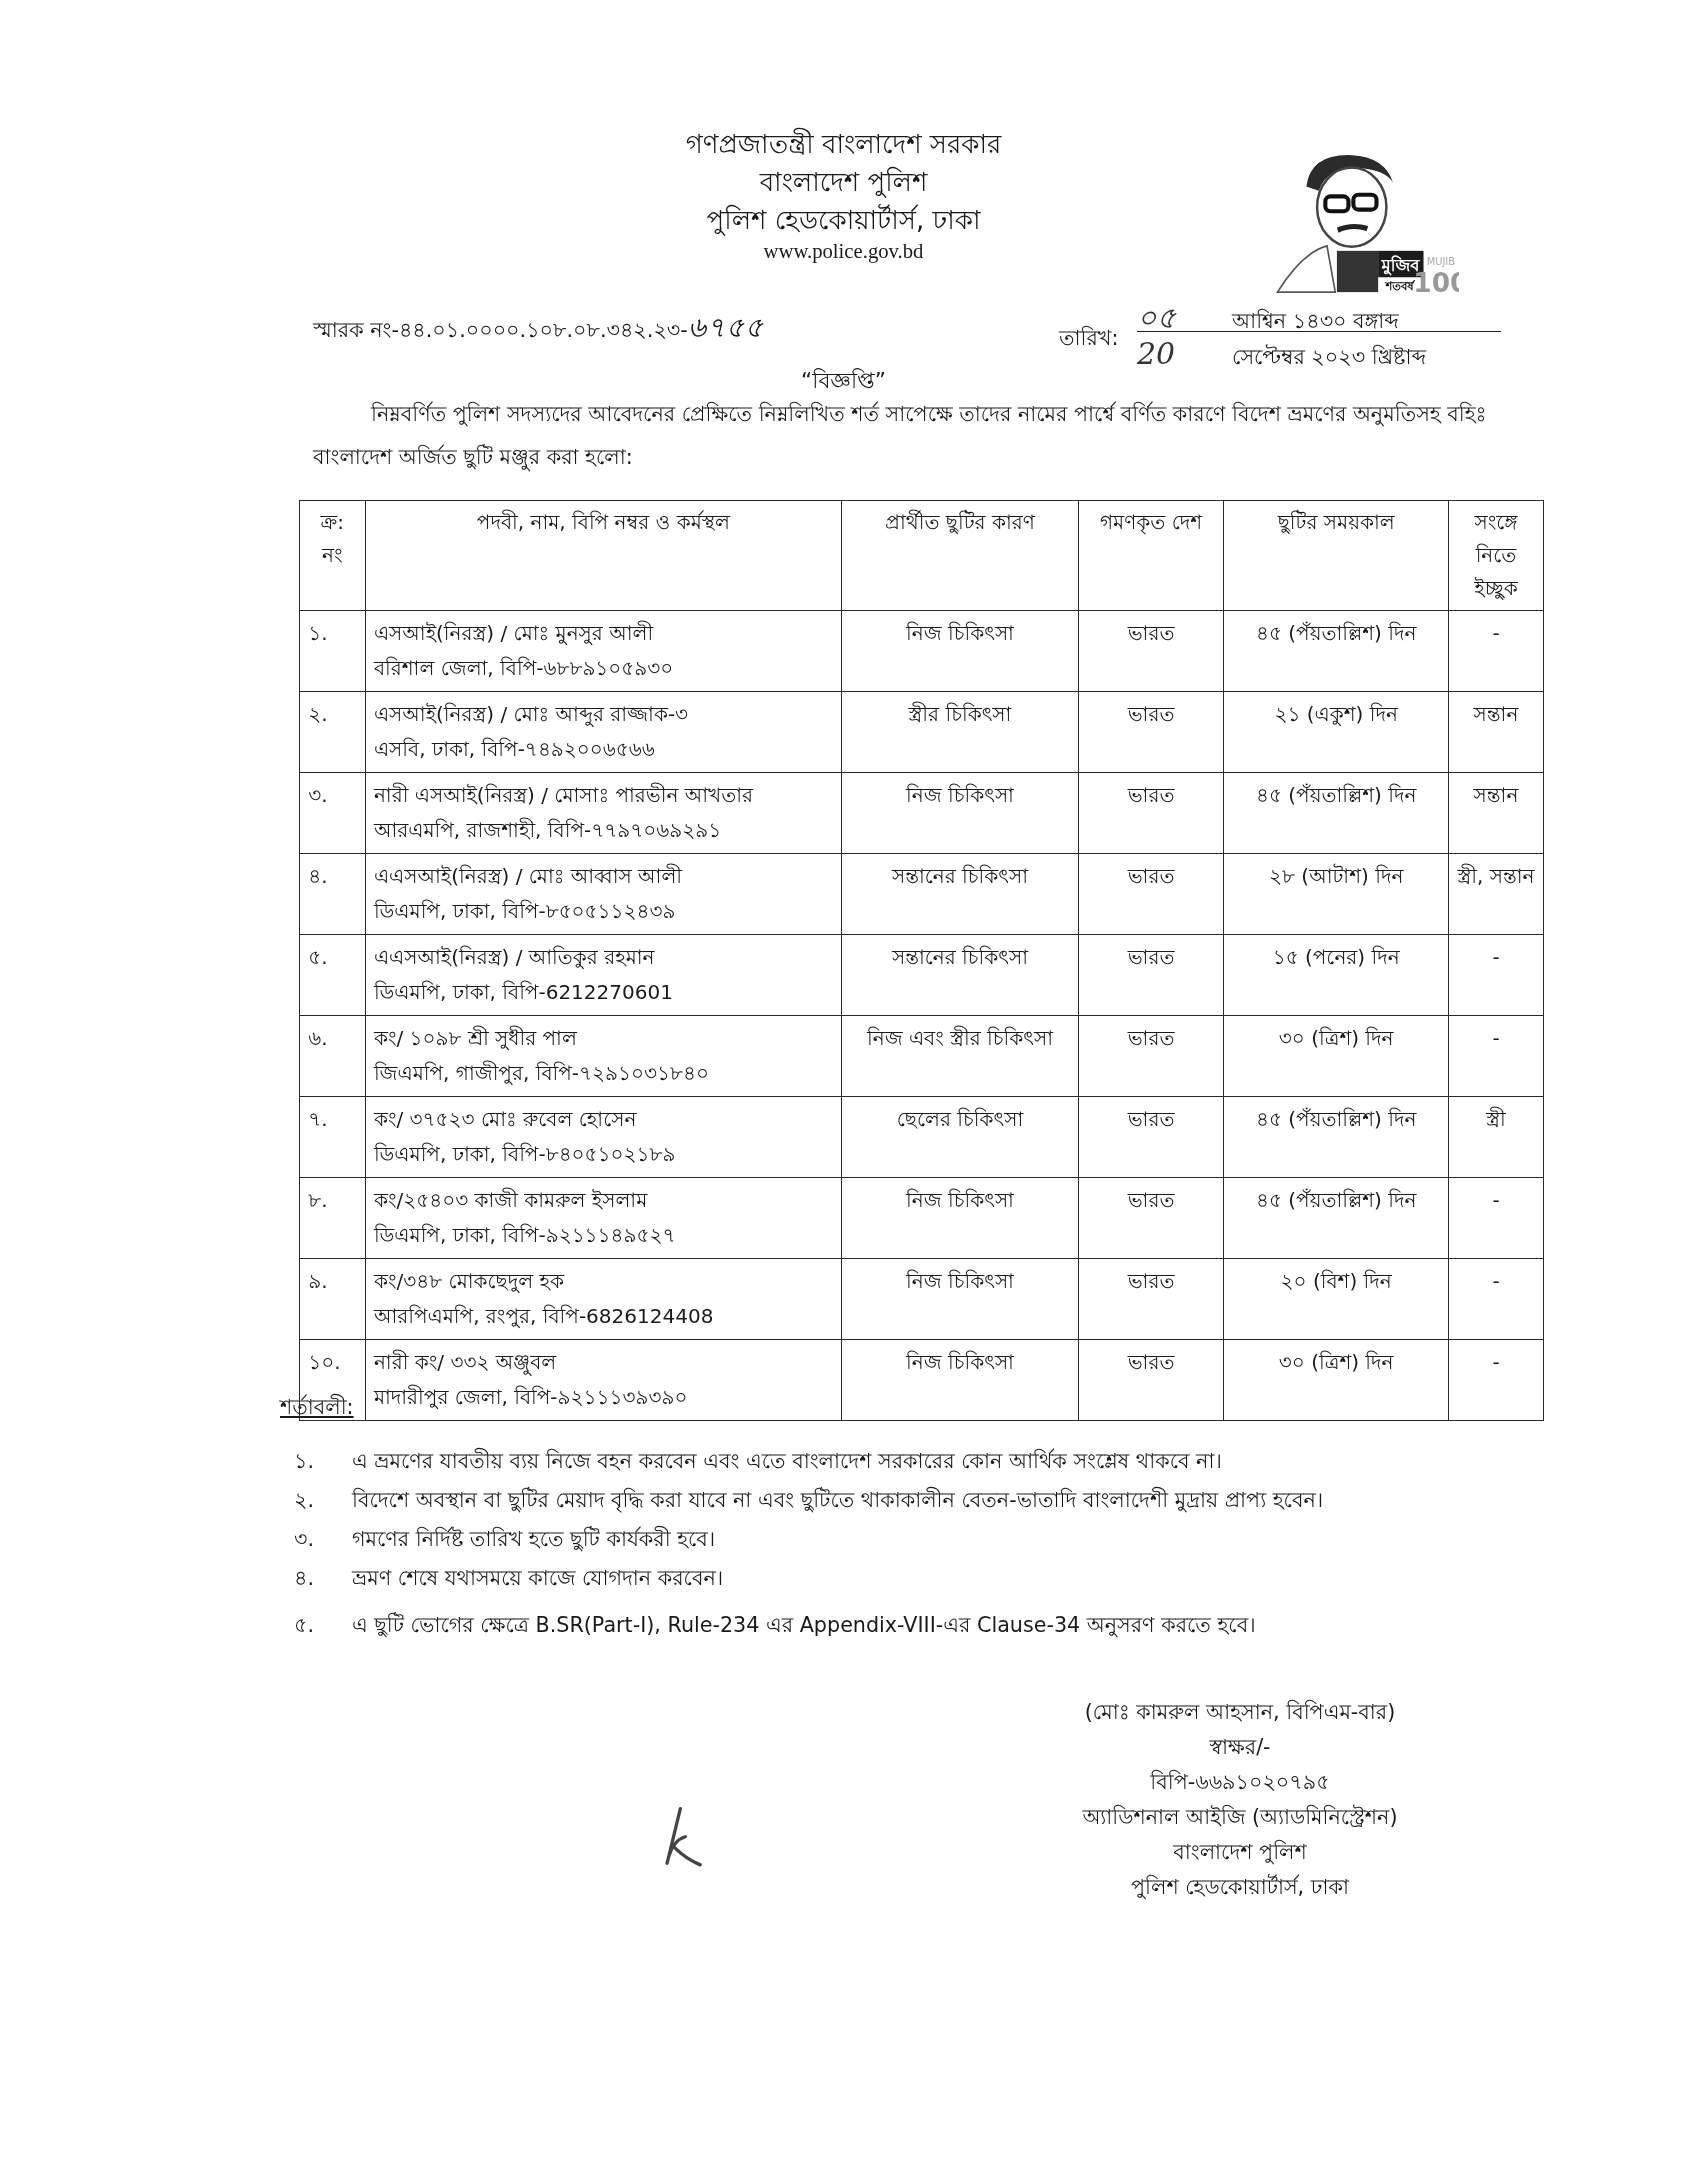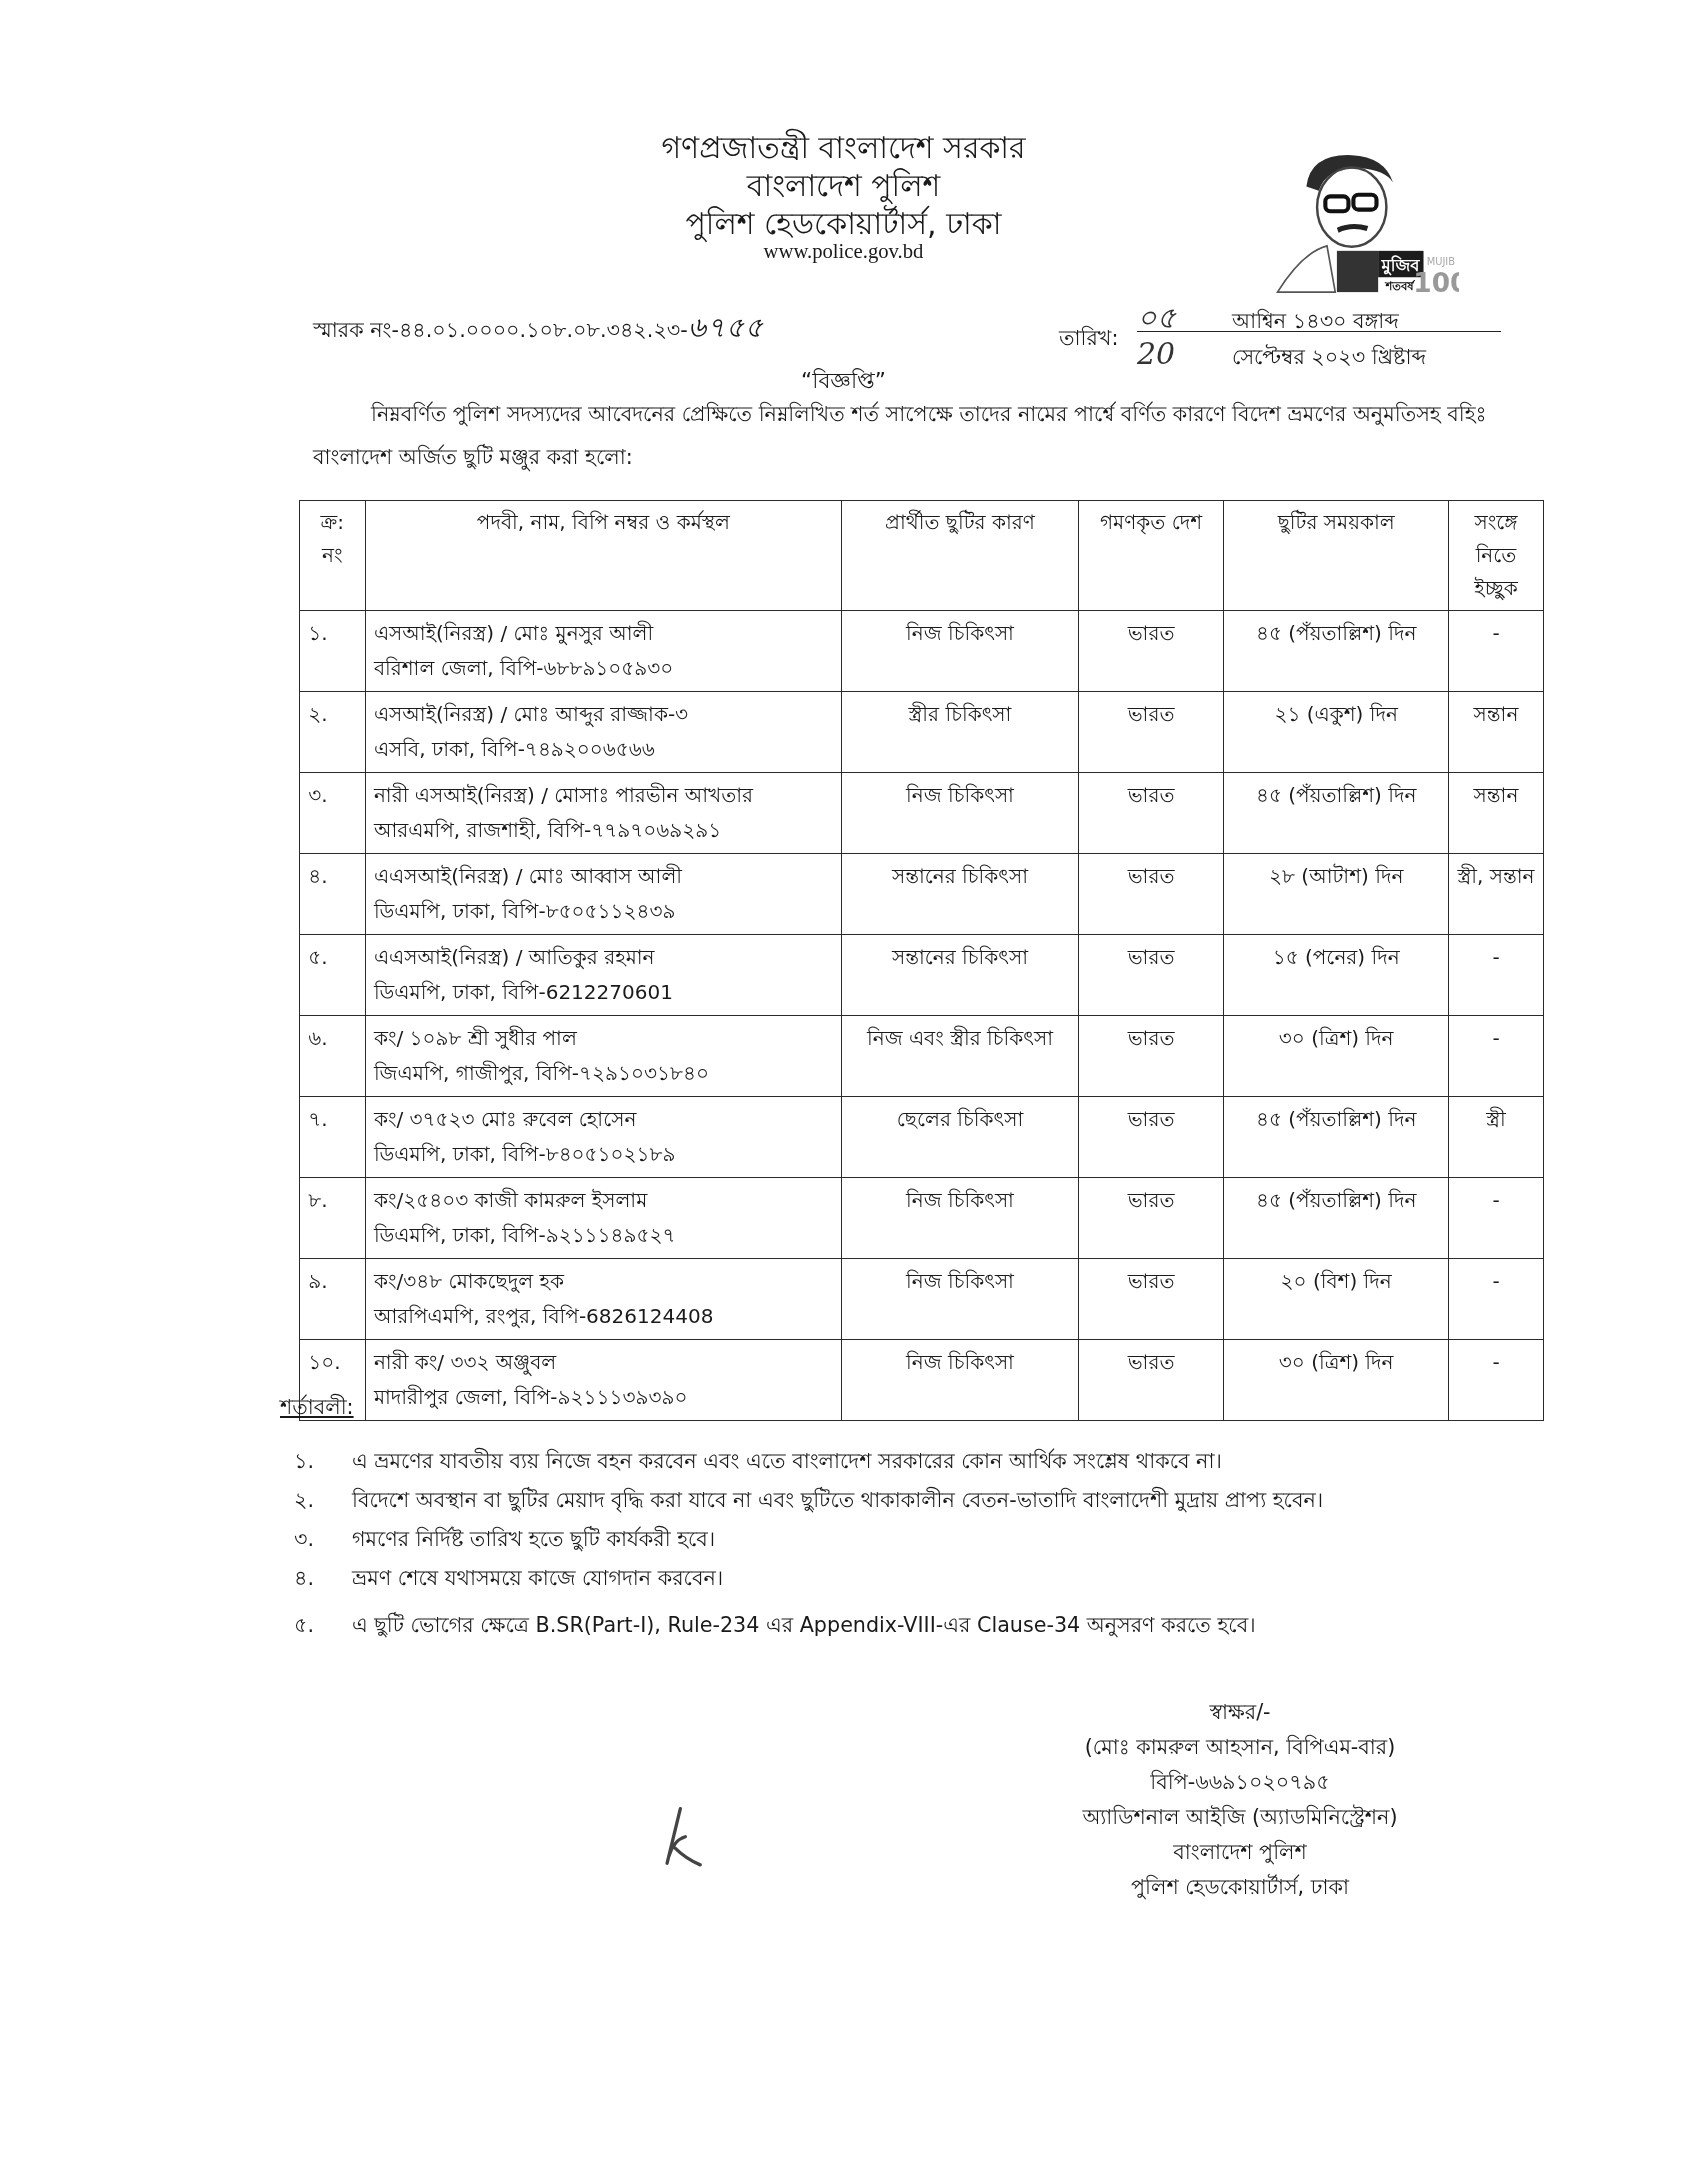--- a/index.html
+++ b/index.html
@@ -1,21 +1,21 @@
 <!DOCTYPE html>
 <html style="font-size:13.2px"><head>
   <meta charset="utf-8">
   <style>
     html, body { margin: 0; padding: 0; background: #ffffff; }
     body {
       width: 1687px; height: 2183px; position: relative; overflow: hidden;
       font-family: "DejaVu Sans", sans-serif; color: #1a1a1a;
     }
     .abs { position: absolute; }
-    .hdr-line { position: absolute; left: 579px; width: 529px; text-align: center; font-size: 30px; }
+    .hdr-line { position: absolute; left: 579px; width: 529px; text-align: center; font-size: 26px; }
     .url { font-family: "Liberation Serif", serif; font-size: 20.7px; }
     .portrait {
       position: absolute; left: 1261px; top: 145px; width: 198px; height: 149px;
     }
     .memo { left: 313px; top: 306px; font-size: 20.7px; }
     .memo .hand { font-family: "DejaVu Serif", serif; font-style: italic; font-size: 28px; letter-spacing: 0.8px; }
     .date-label { left: 1059px; top: 323px; font-size: 20.7px; }
     .date-box { left: 1137px; top: 294px; width: 380px; }
     .date-row { display: flex; align-items: baseline; height: 35px; }
     .date-row .hand { width: 95px; text-align: left; font-family: "DejaVu Serif", serif; font-style: italic; font-size: 30px; color: #333; }
@@ -235,22 +235,22 @@
       <span class="num">৪.</span>
       <span>ভ্রমণ শেষে যথাসময়ে কাজে যোগদান করবেন।</span>
     </div>
     <div class="cond last">
       <span class="num">৫.</span>
       <span>এ ছুটি ভোগের ক্ষেত্রে B.SR(Part-I), Rule-234 এর Appendix-VIII-এর Clause-34 অনুসরণ করতে হবে।</span>
     </div>
   </div>
 
 <div class="abs signature-block">
+  <div>(মোঃ কামরুল আহসান, বিপিএম-বার)</div>
   <div>স্বাক্ষর/-</div>
-  <div>(মোঃ কামরুল আহসান, বিপিএম-বার)</div>
   <div>বিপি-৬৬৯১০২০৭৯৫</div>
   <div>অ্যাডিশনাল আইজি (অ্যাডমিনিস্ট্রেশন)</div>
   <div>বাংলাদেশ পুলিশ</div>
   <div>পুলিশ হেডকোয়ার্টার্স, ঢাকা</div>
 </div>
 
 <div class="abs initials">
   <svg width="50" height="62" viewBox="0 0 60 75">
     <path d="M28 2 L12 68 M14 60 Q20 40 34 36 M22 50 Q34 62 52 70" fill="none" stroke="#444" stroke-width="4" stroke-linecap="round"></path>
   </svg>

